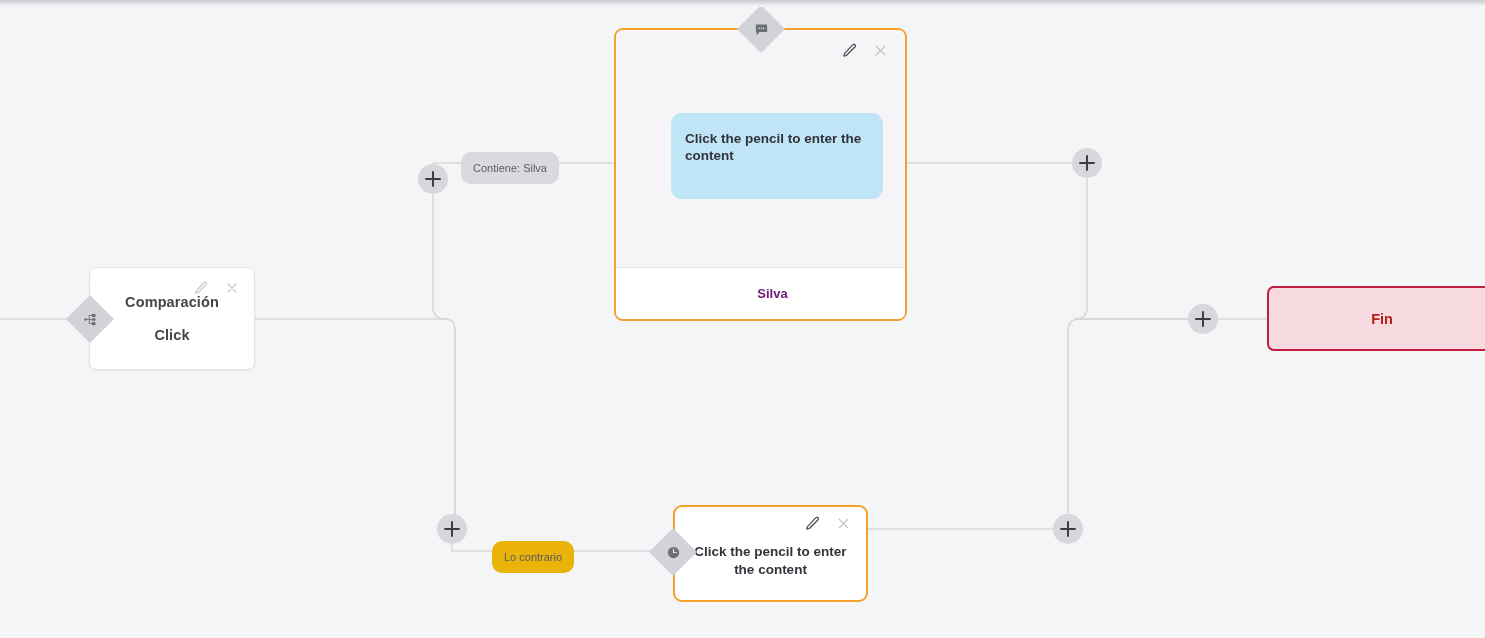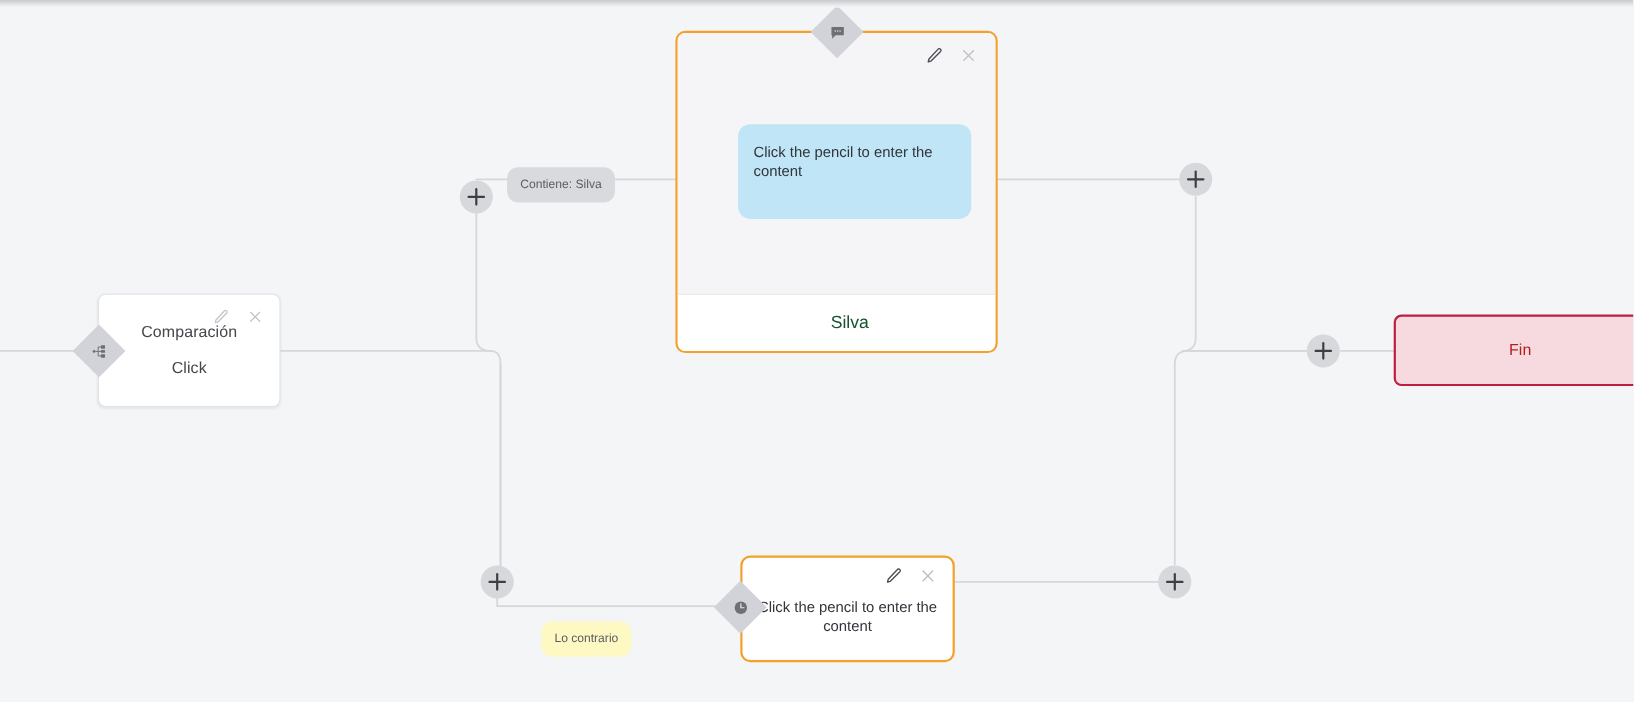--- a/index.html
+++ b/index.html
@@ -91,20 +91,21 @@
     justify-content: center;
   }
 
   
   .node {
     position: absolute;
     box-sizing: border-box;
     z-index: 10;
     background: #ffffff;
     border-radius: 7px;
+    font-weight: bold;
   }
 
   
   .node-compare {
     left: 89px;
     top: 267px;
     width: 166px;
     height: 103px;
     border: 1px solid #e2e3e6;
     box-shadow: 0 1px 2px rgba(40,45,55,0.07);
@@ -175,22 +176,22 @@
   }
   .node-msg .footer {
     position: absolute;
     left: 0; right: 0; bottom: 0;
     height: 51px;
     background: #ffffff;
     border-top: 1px solid #e4e5e8;
     display: flex;
     align-items: center;
     justify-content: center;
-    font-size: 16px;
-    color: #14532d;
+    font-size: 13px;
+    color: #701a75;
     padding-left: 24px;
   }
 
   
   .node-wait {
     left: 673px;
     top: 505px;
     width: 195px;
     height: 97px;
     border: 2px solid #f5a02a;
@@ -240,22 +241,21 @@
     color: #5a5d64;
     white-space: nowrap;
     padding: 16px 12px;
     height: 20px;
     cursor: pointer;
   }
   .edge-label.grey {
     background: #d9dadd;
   }
   .edge-label.white {
-    background: #fef9c3;
-    margin-top: 24px;
+    background: #eab308;
   }
 </style>
 </head>
 <body>
 
 <div id="canvas">
 
   <svg class="edges" viewBox="0 0 1485 638" width="1485" height="638" aria-hidden="true">
 
     <path class="edge-path" d="M0,319 L72,319"></path>

